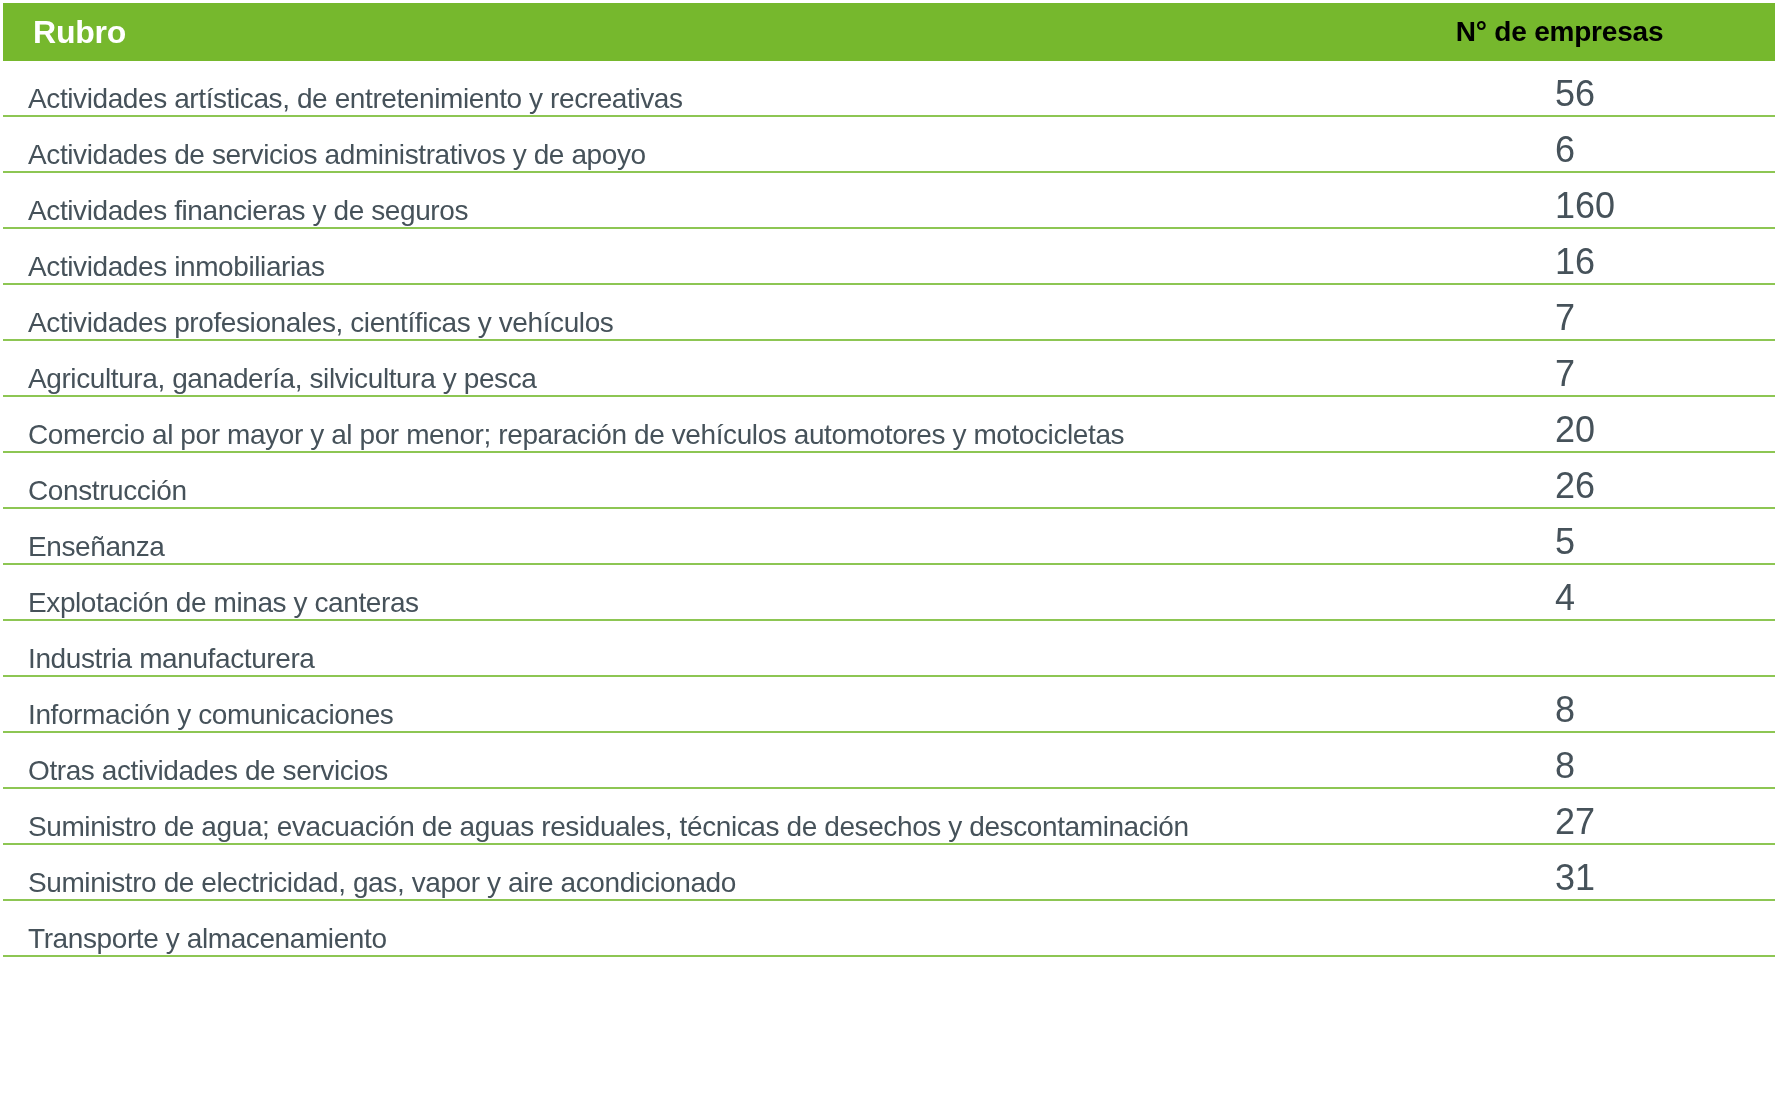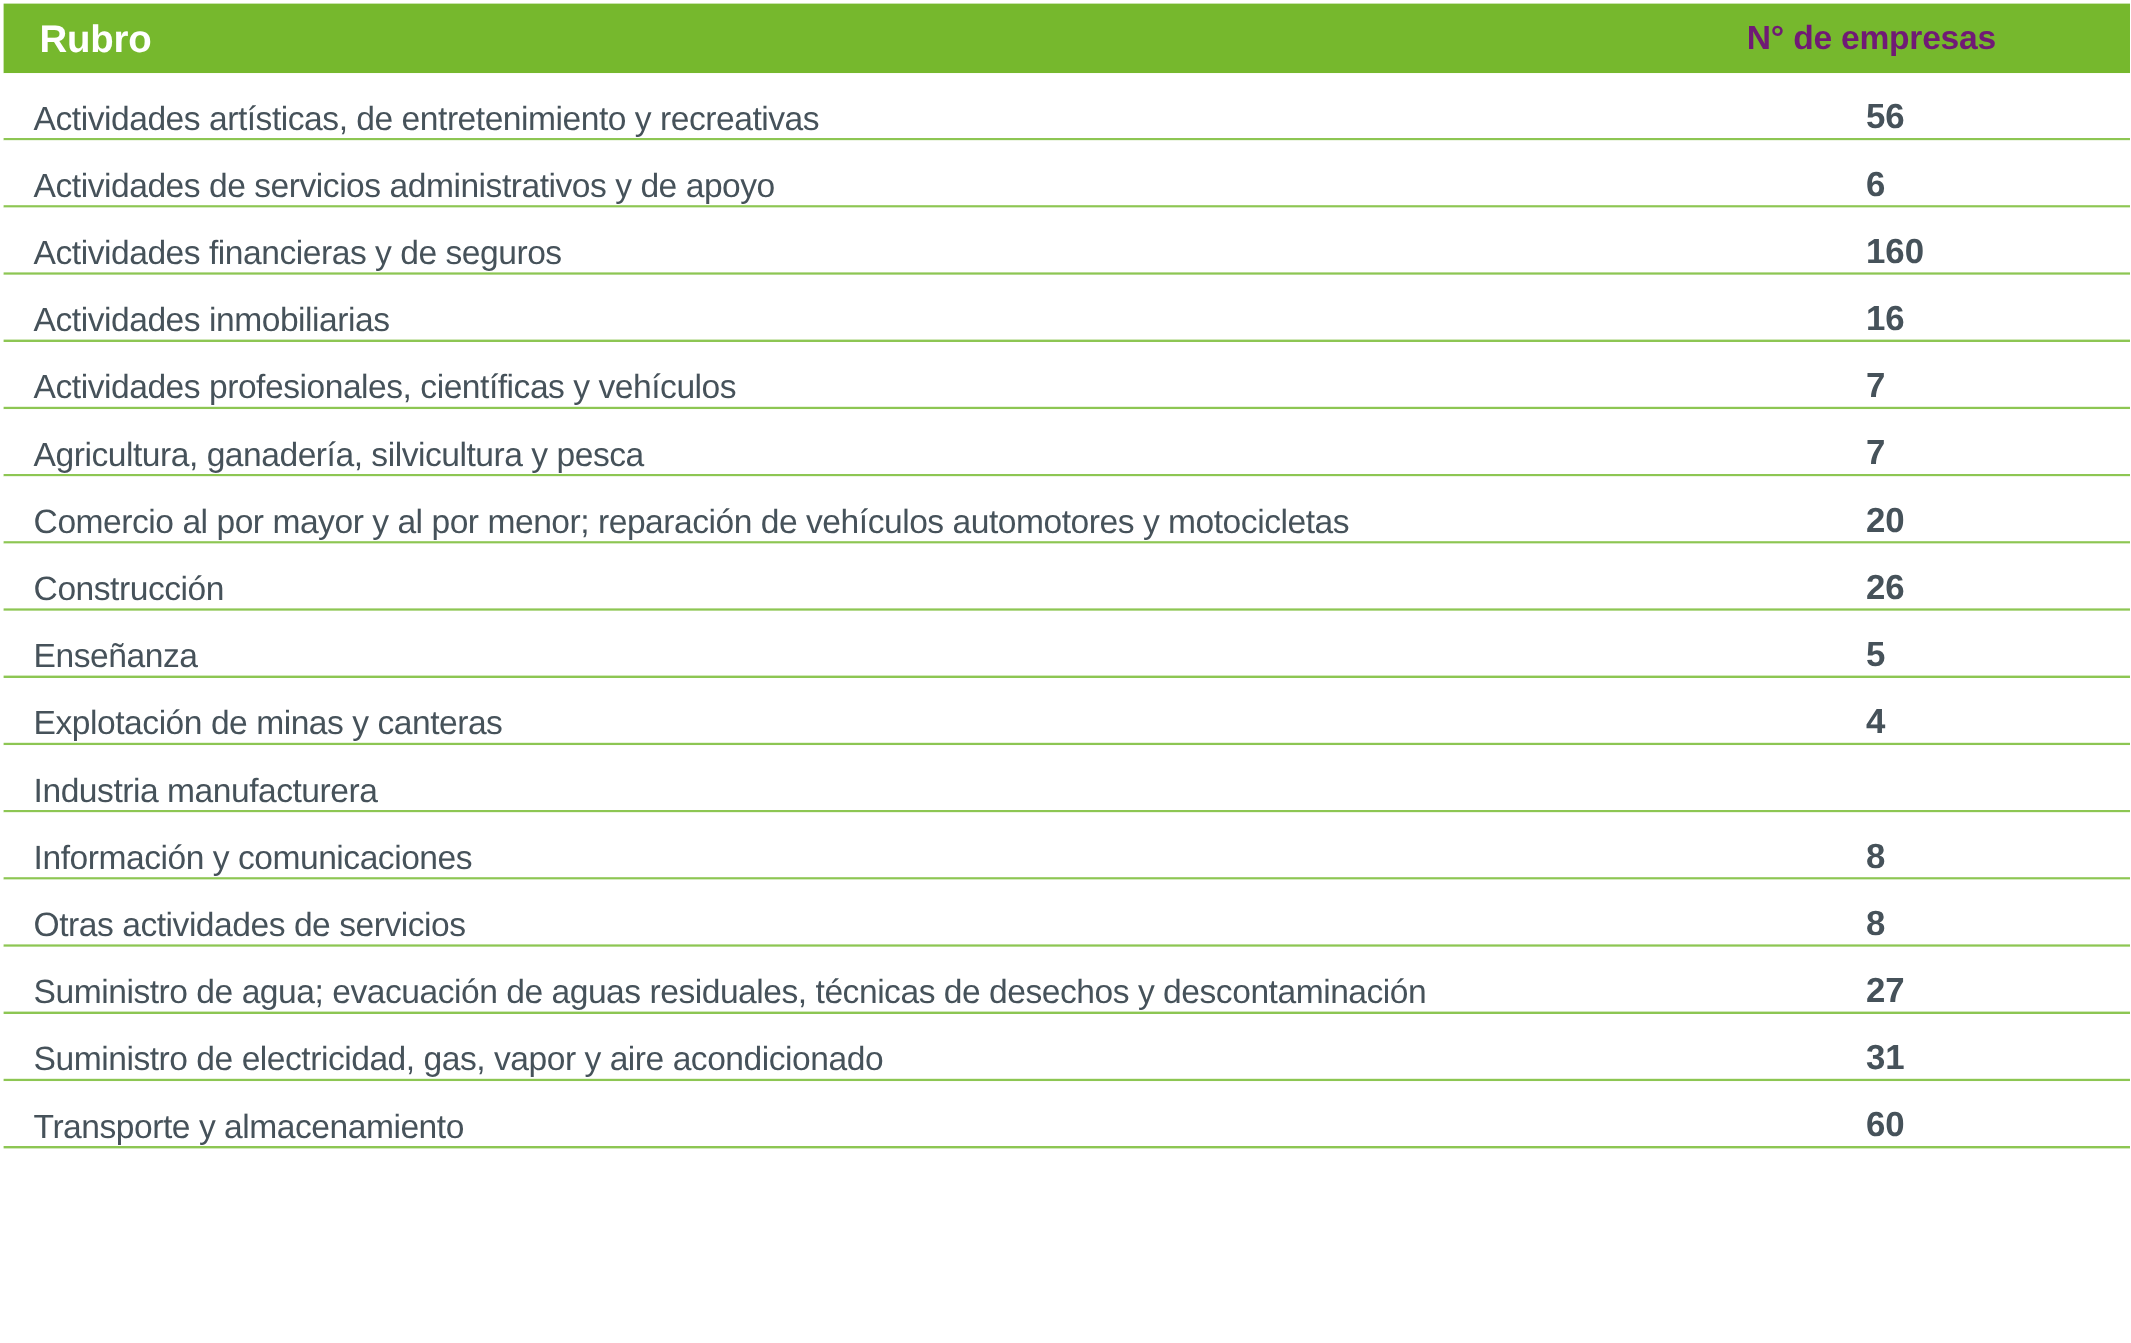--- a/index.html
+++ b/index.html
@@ -24,21 +24,21 @@
     flex: 1;
     padding-left: 30px;
     color: #ffffff;
     font-size: 32px;
     font-weight: bold;
     letter-spacing: -0.2px;
   }
   .th-num {
     width: 431px;
     text-align: center;
-    color: #701a75;
+    color: #000000;
     font-size: 28px;
     font-weight: bold;
     letter-spacing: -0.2px;
   }
   .data-row {
     display: flex;
     align-items: flex-end;
     height: 56px;
     border-bottom: 2px solid #8dc653;
     background: #ffffff;
@@ -50,22 +50,21 @@
     font-size: 28px;
     letter-spacing: -0.4px;
     white-space: nowrap;
     overflow: hidden;
   }
   .td-num {
     width: 431px;
     padding-left: 211px;
     text-align: left;
     color: #46525a;
-    font-size: 29px;
-    font-weight: bold;
+    font-size: 36px;
   }
 </style>
 </head>
 <body>
 
 <div class="table-wrap">
 
   <div class="header-row">
     <div class="th-rubro">Rubro</div>
     <div class="th-num">N° de empresas</div>
@@ -125,16 +124,15 @@
   <div class="data-row">
     <div class="td-rubro">Suministro de agua; evacuación de aguas residuales, técnicas de desechos y descontaminación</div>
     <div class="td-num">27</div>
   </div>
   <div class="data-row">
     <div class="td-rubro">Suministro de electricidad, gas, vapor y aire acondicionado</div>
     <div class="td-num">31</div>
   </div>
   <div class="data-row">
     <div class="td-rubro">Transporte y almacenamiento</div>
-    <div class="td-num">60</div>
   </div>
 
 </div>
 
 </body></html>

